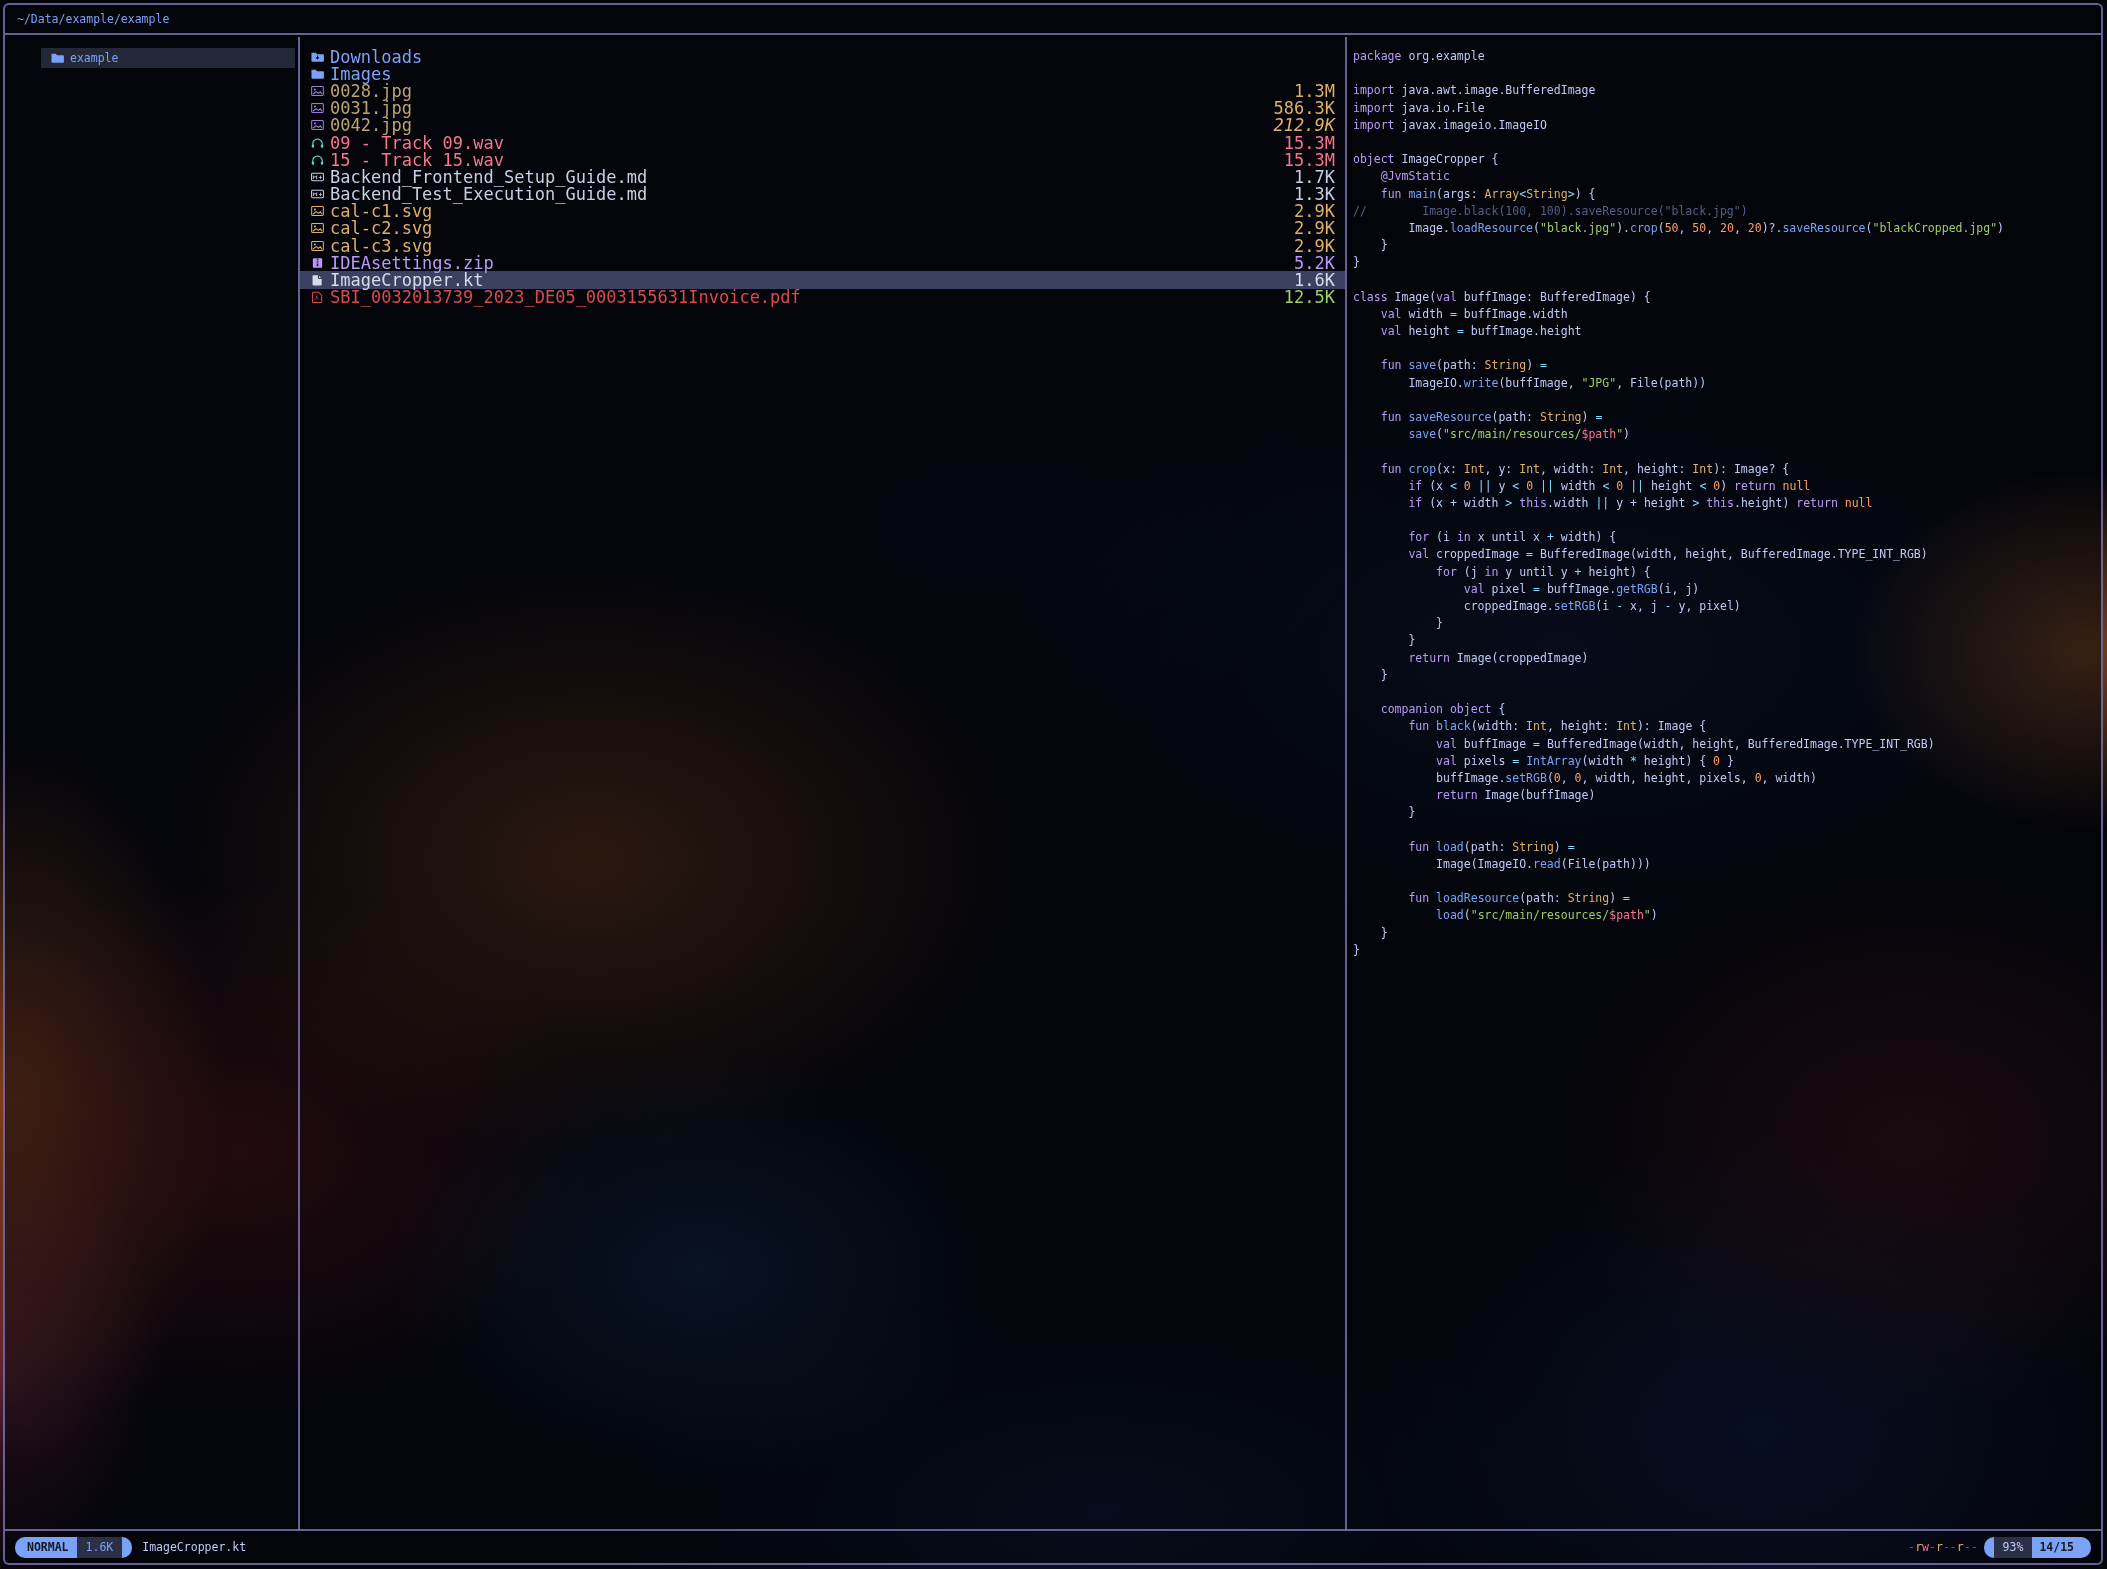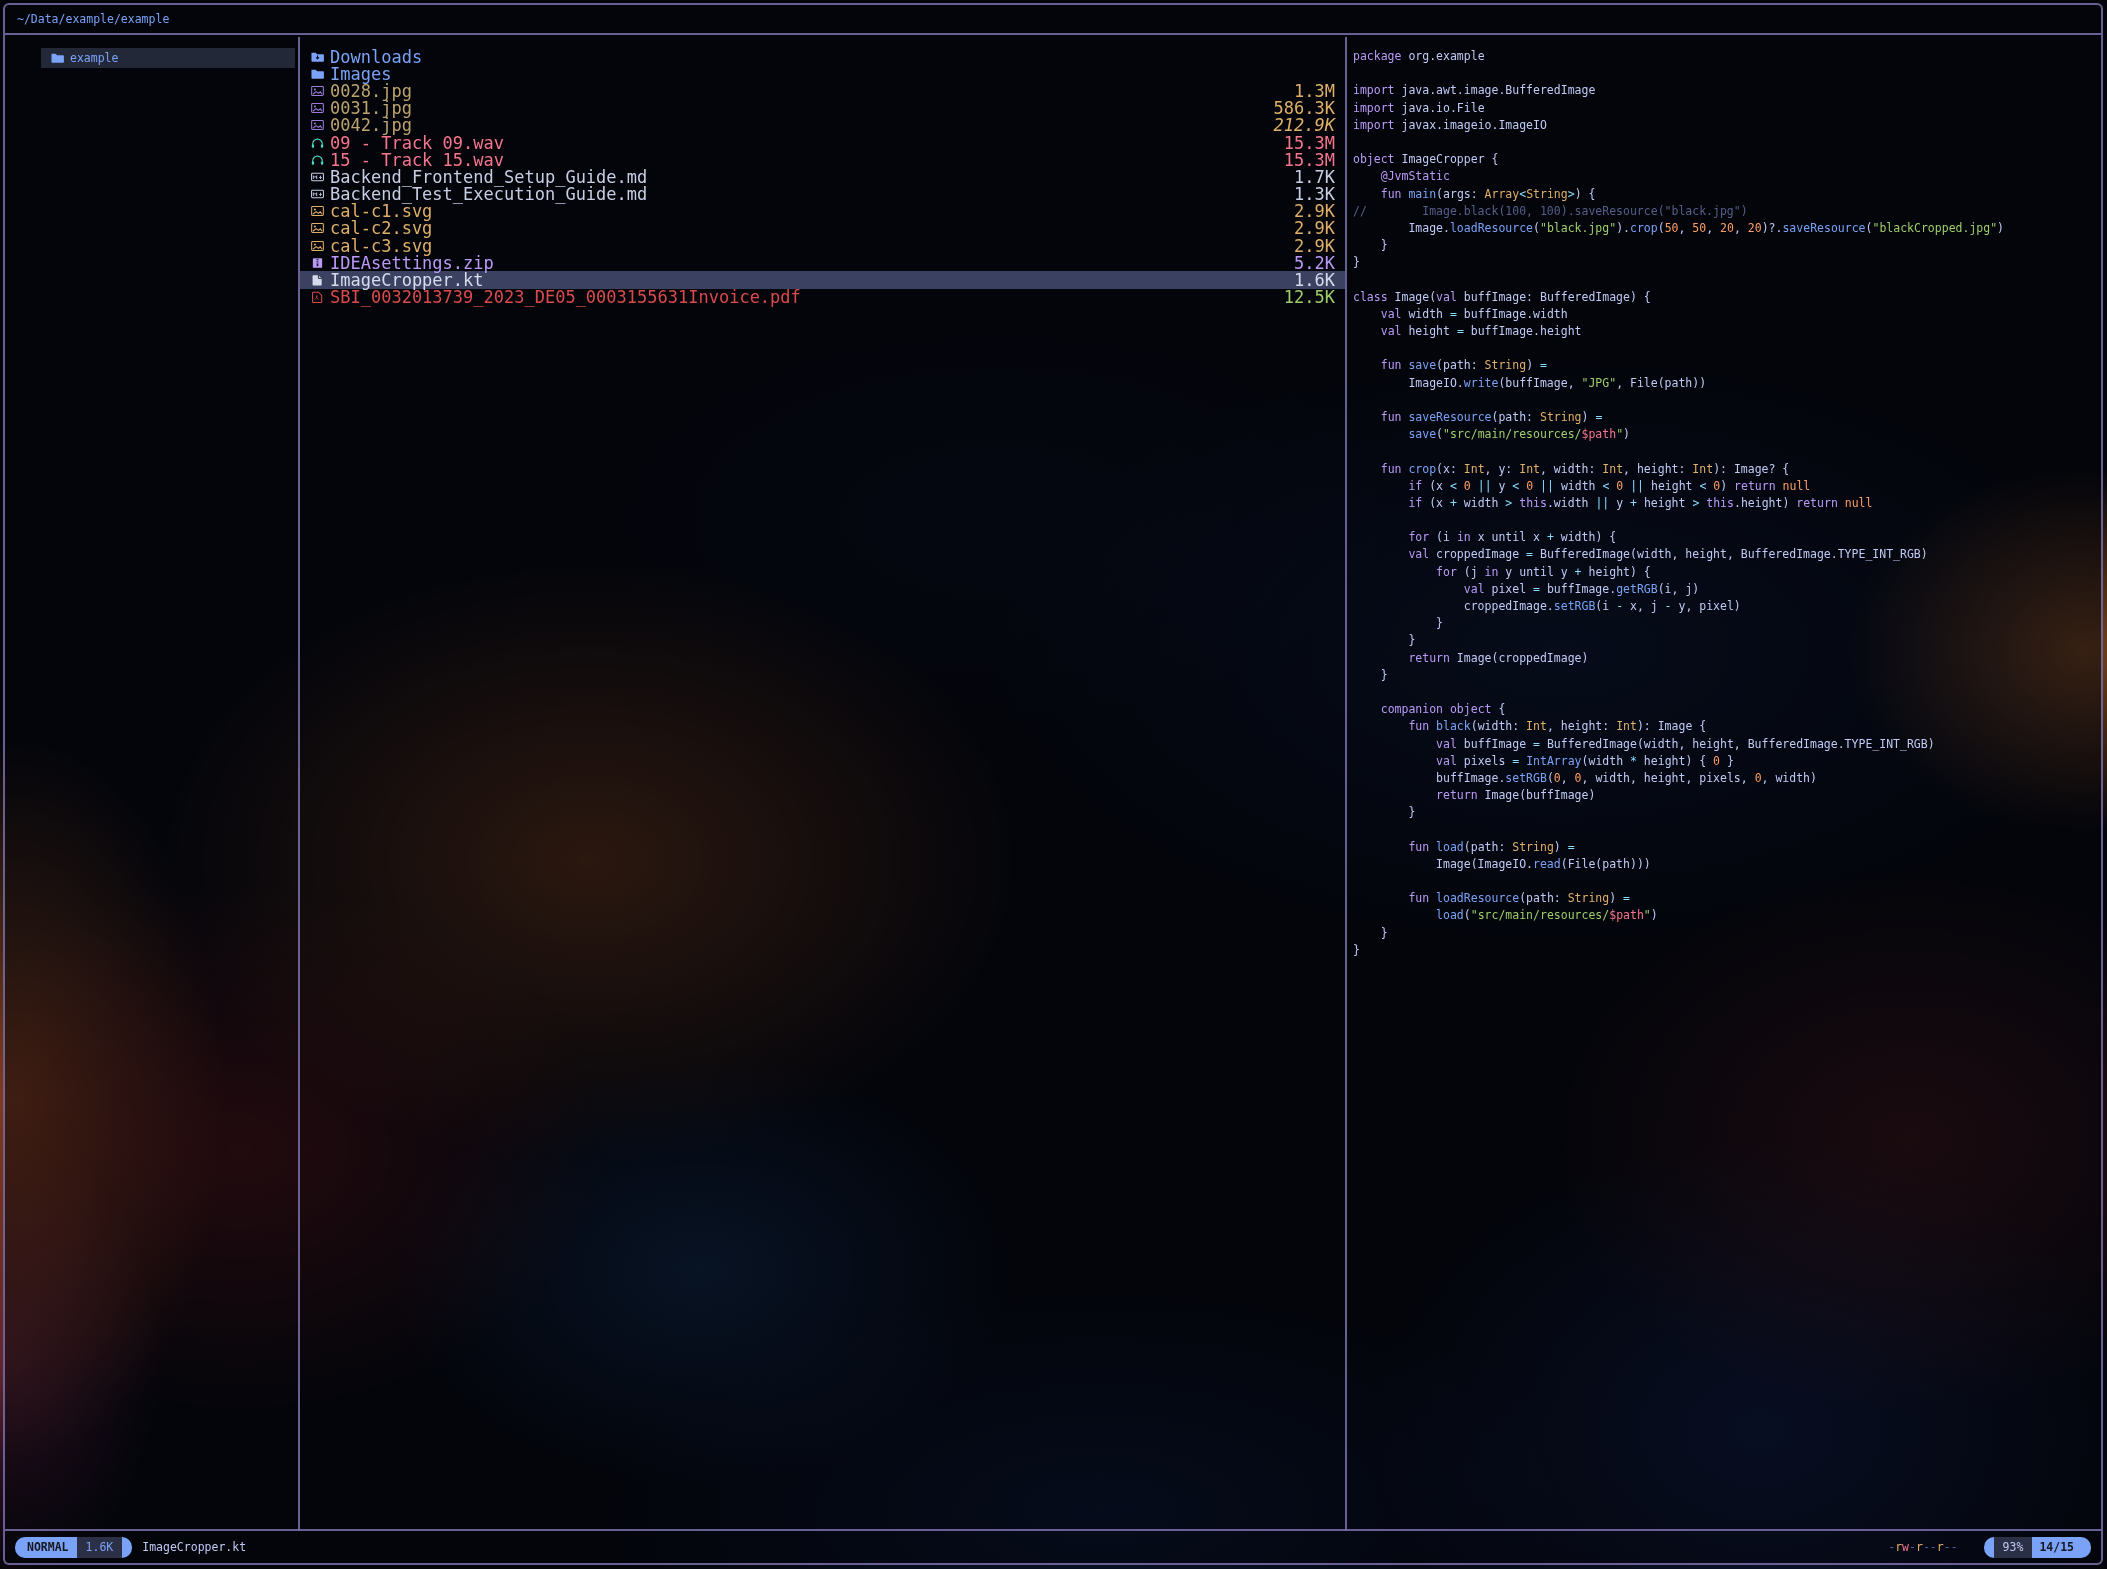--- a/index.html
+++ b/index.html
@@ -74,21 +74,21 @@
     display:flex; align-items:center; padding:0 10px;
     font-size:11.5px;
   }
   .seg{ display:flex; align-items:center; height:21px; }
   .cap{ width:10px; height:21px; background:#7aa2f7; flex:none; }
   .cap.l{ border-radius:10px 0 0 10px; }
   .cap.r{ border-radius:0 10px 10px 0; }
   .seg .mode{ background:#7aa2f7; color:#16161e; font-weight:bold; padding:0 8px 0 2px; height:21px; display:flex; align-items:center; }
   .seg .fsizebadge{ background:#2c3047; color:#7aa2f7; padding:0 9px; height:21px; display:flex; align-items:center; }
   .sb-filename{ color:#c0caf5; margin-left:10px; }
-  .sb-right{ margin-left:auto; display:flex; align-items:center; gap:26px; }
+  .sb-right{ margin-left:auto; display:flex; align-items:center; gap:6px; }
   .perms{ letter-spacing:0; }
   .perm-d{color:#565f89;} .perm-r{color:#e0af68;} .perm-w{color:#f7768e;}
   .seg .pct{ background:#2c3047; color:#c0caf5; padding:0 9px; height:21px; display:flex; align-items:center; }
   .seg .pos{ background:#7aa2f7; color:#16161e; font-weight:bold; padding:0 7px; height:21px; display:flex; align-items:center; }
 </style>
 </head>
 <body>
 
 <div class="window">
 

